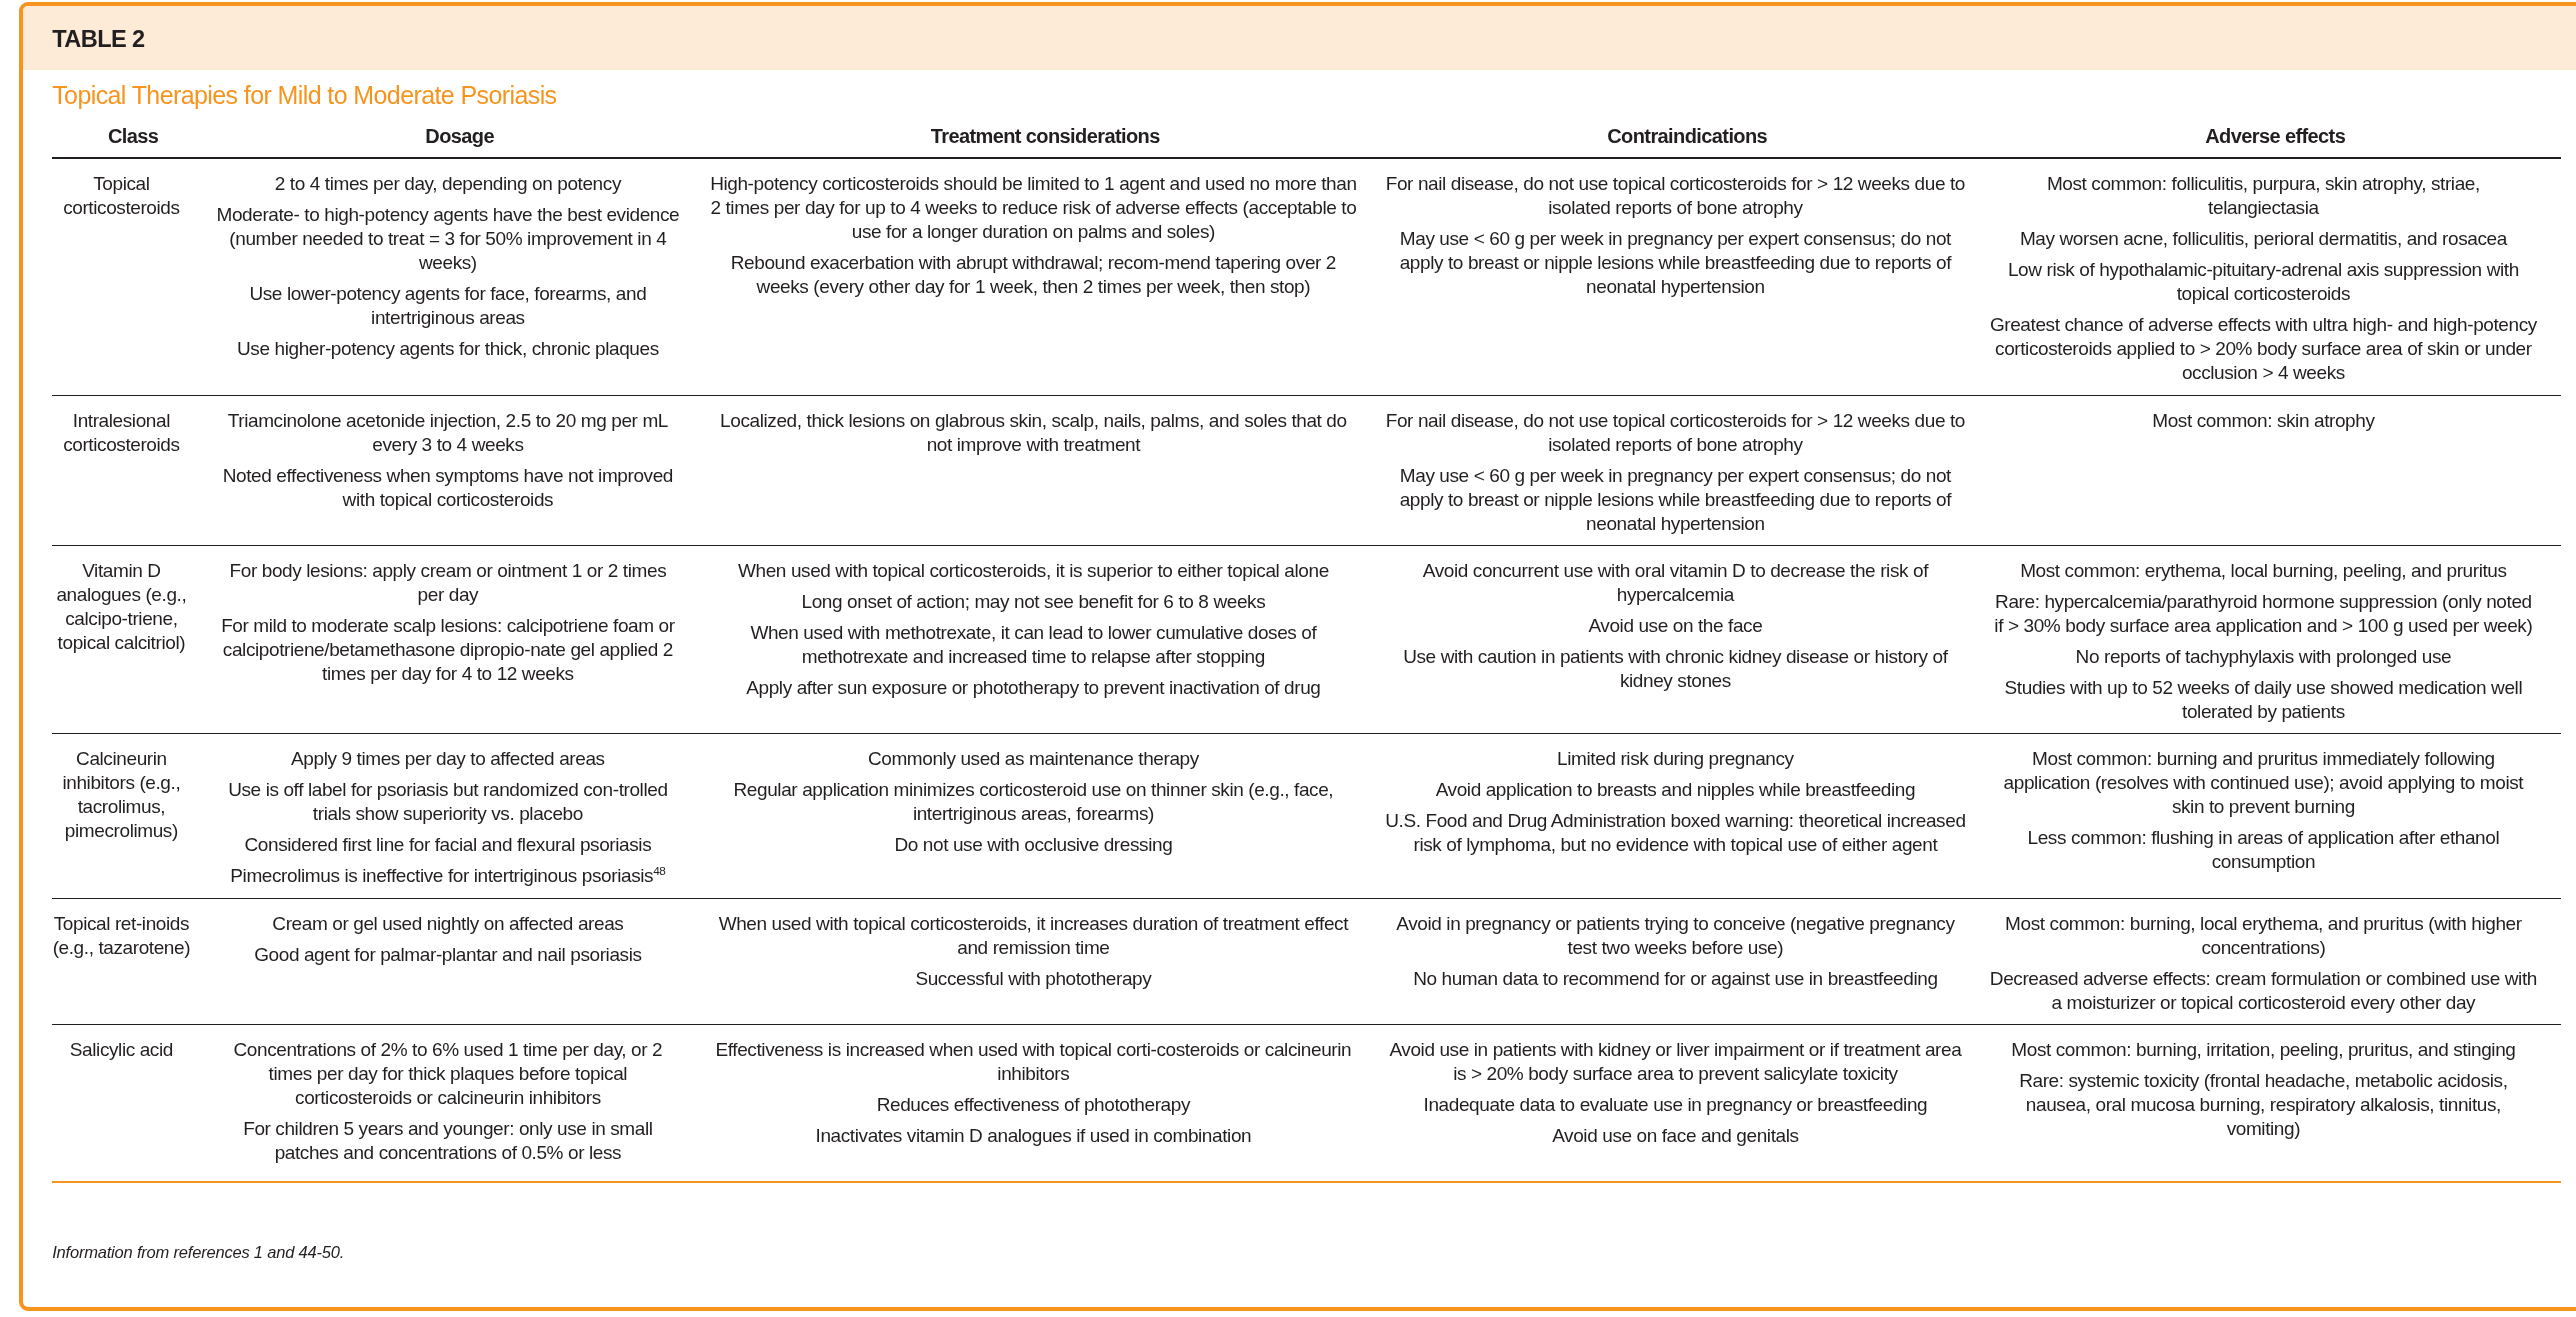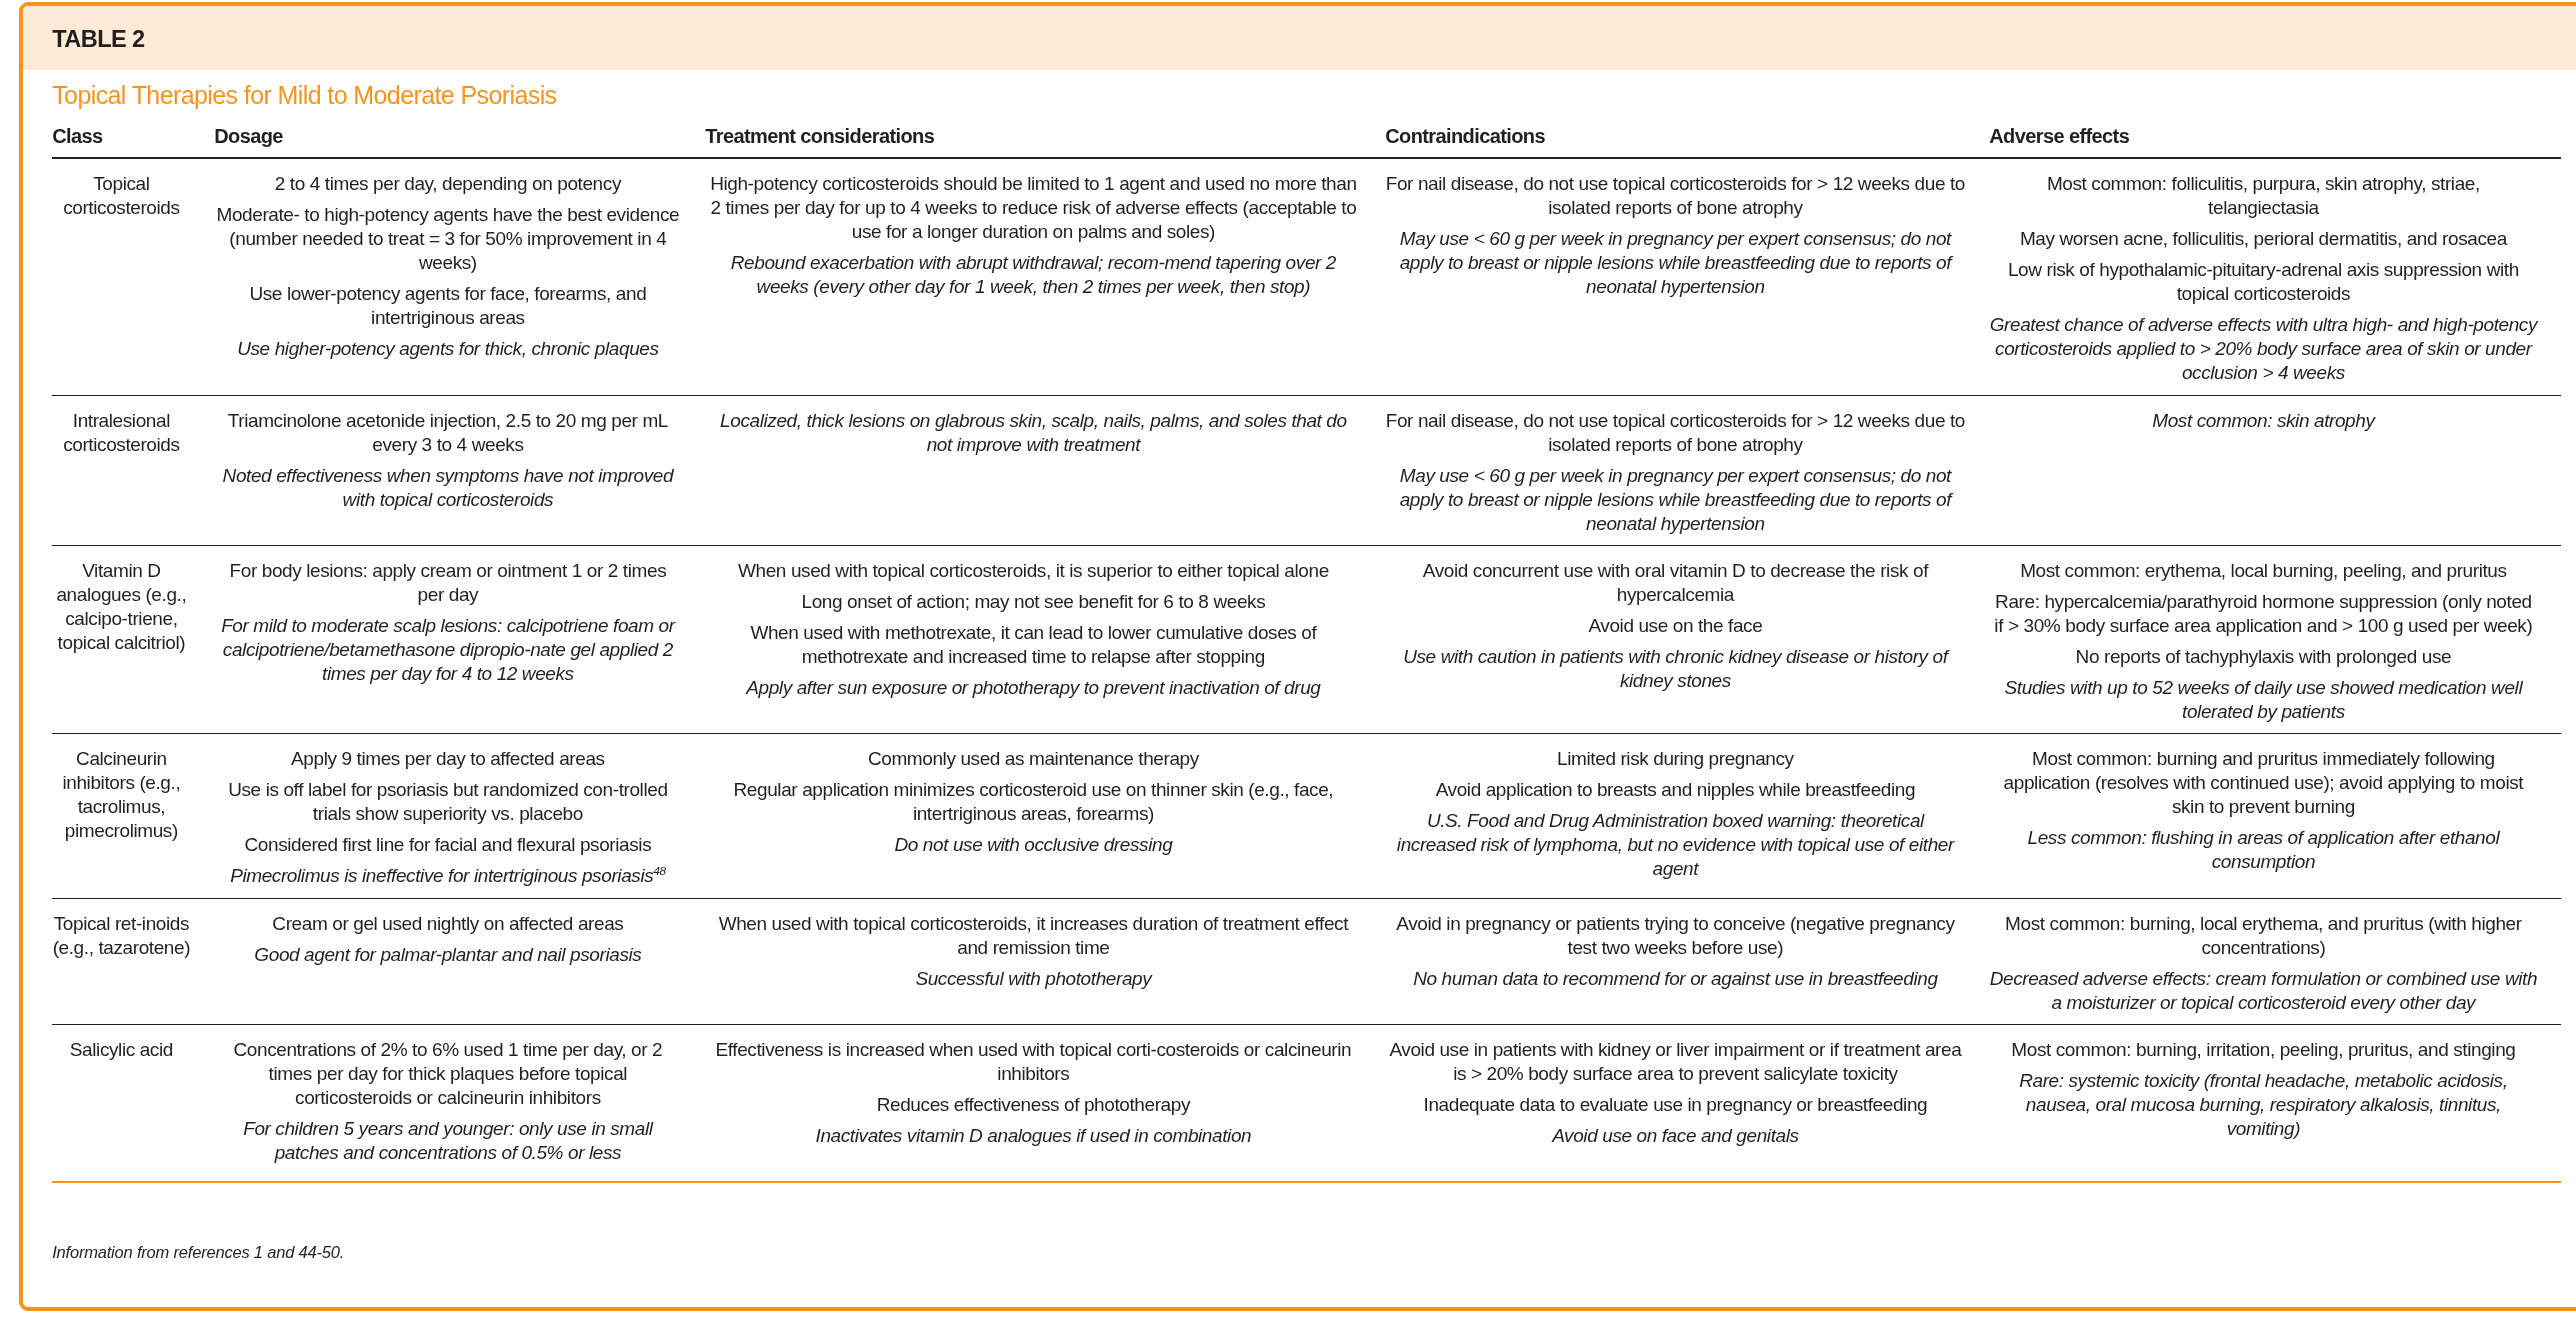--- a/index.html
+++ b/index.html
@@ -6,27 +6,27 @@
   body { width: 2576px; height: 1317px; position: relative; overflow: hidden;
          font-family: "Liberation Sans", "DejaVu Sans", sans-serif; color: #231f20; }
   .frame { position: absolute; left: 1.8px; top: 1.8px; width: 2565px; height: 1309px;
            border: 4.7px solid #F7941D; border-radius: 9px; box-sizing: border-box; overflow: hidden; background: #fff; margin-left: 17px; }
   .header-band { position: absolute; left: 0; top: 0; right: 0; height: 64px; background: #FDEBD7; }
   .table-label { position: absolute; left: 29.4px; top: 20px; font-size: 23.6px; font-weight: 700; letter-spacing: -0.6px;
                  font-family: "Liberation Sans Narrow", "Liberation Sans", sans-serif; color: #231f20; }
   .title { position: absolute; left: 29.4px; top: 75px; font-size: 25px; font-weight: 400; color: #F7941D;
            letter-spacing: -0.6px; }
   .tbl { position: absolute; left: 29.4px; top: 112px; width: 2509px; border-collapse: collapse; table-layout: fixed; }
-  .tbl th { text-align: left; font-size: 20px; font-weight: 700; padding: 7px 0 9.4px 0;
+  .tbl th { text-align: center; font-size: 20px; font-weight: 700; padding: 7px 0 9.4px 0;
             border-bottom: 2.9px solid #231f20; letter-spacing: -0.6px; vertical-align: bottom; }
   .tbl td { vertical-align: top; font-size: 19px; line-height: 24px; padding: 13px 23.6px 9.4px 0;
             border-bottom: 1.8px solid #231f20; letter-spacing: -0.4px; text-align: center; }
   .tbl tr.last td { border-bottom: 2.4px solid #F7941D; padding-bottom: 16px; }
   .tbl td p { margin: 0 0 7px 0; }
-  .tbl td p:last-child { margin-bottom: 0; font-style: italic; }
+  .tbl td p:last-child { margin-bottom: 0; }
   col.c1 { width: 162px; } col.c2 { width: 491px; } col.c3 { width: 680px; }
   col.c4 { width: 604px; } col.c5 { width: 572px; }
   .notes { position: absolute; left: 29.4px; top: 1231px; font-size: 16.5px; line-height: 31px; letter-spacing: -0.2px; }
   .notes .note-label { font-weight: 700; }
   .notes .source { font-style: italic; }
   sup { font-size: 11.8px; line-height: 0; }
 </style>
 </head>
 <body>
 

